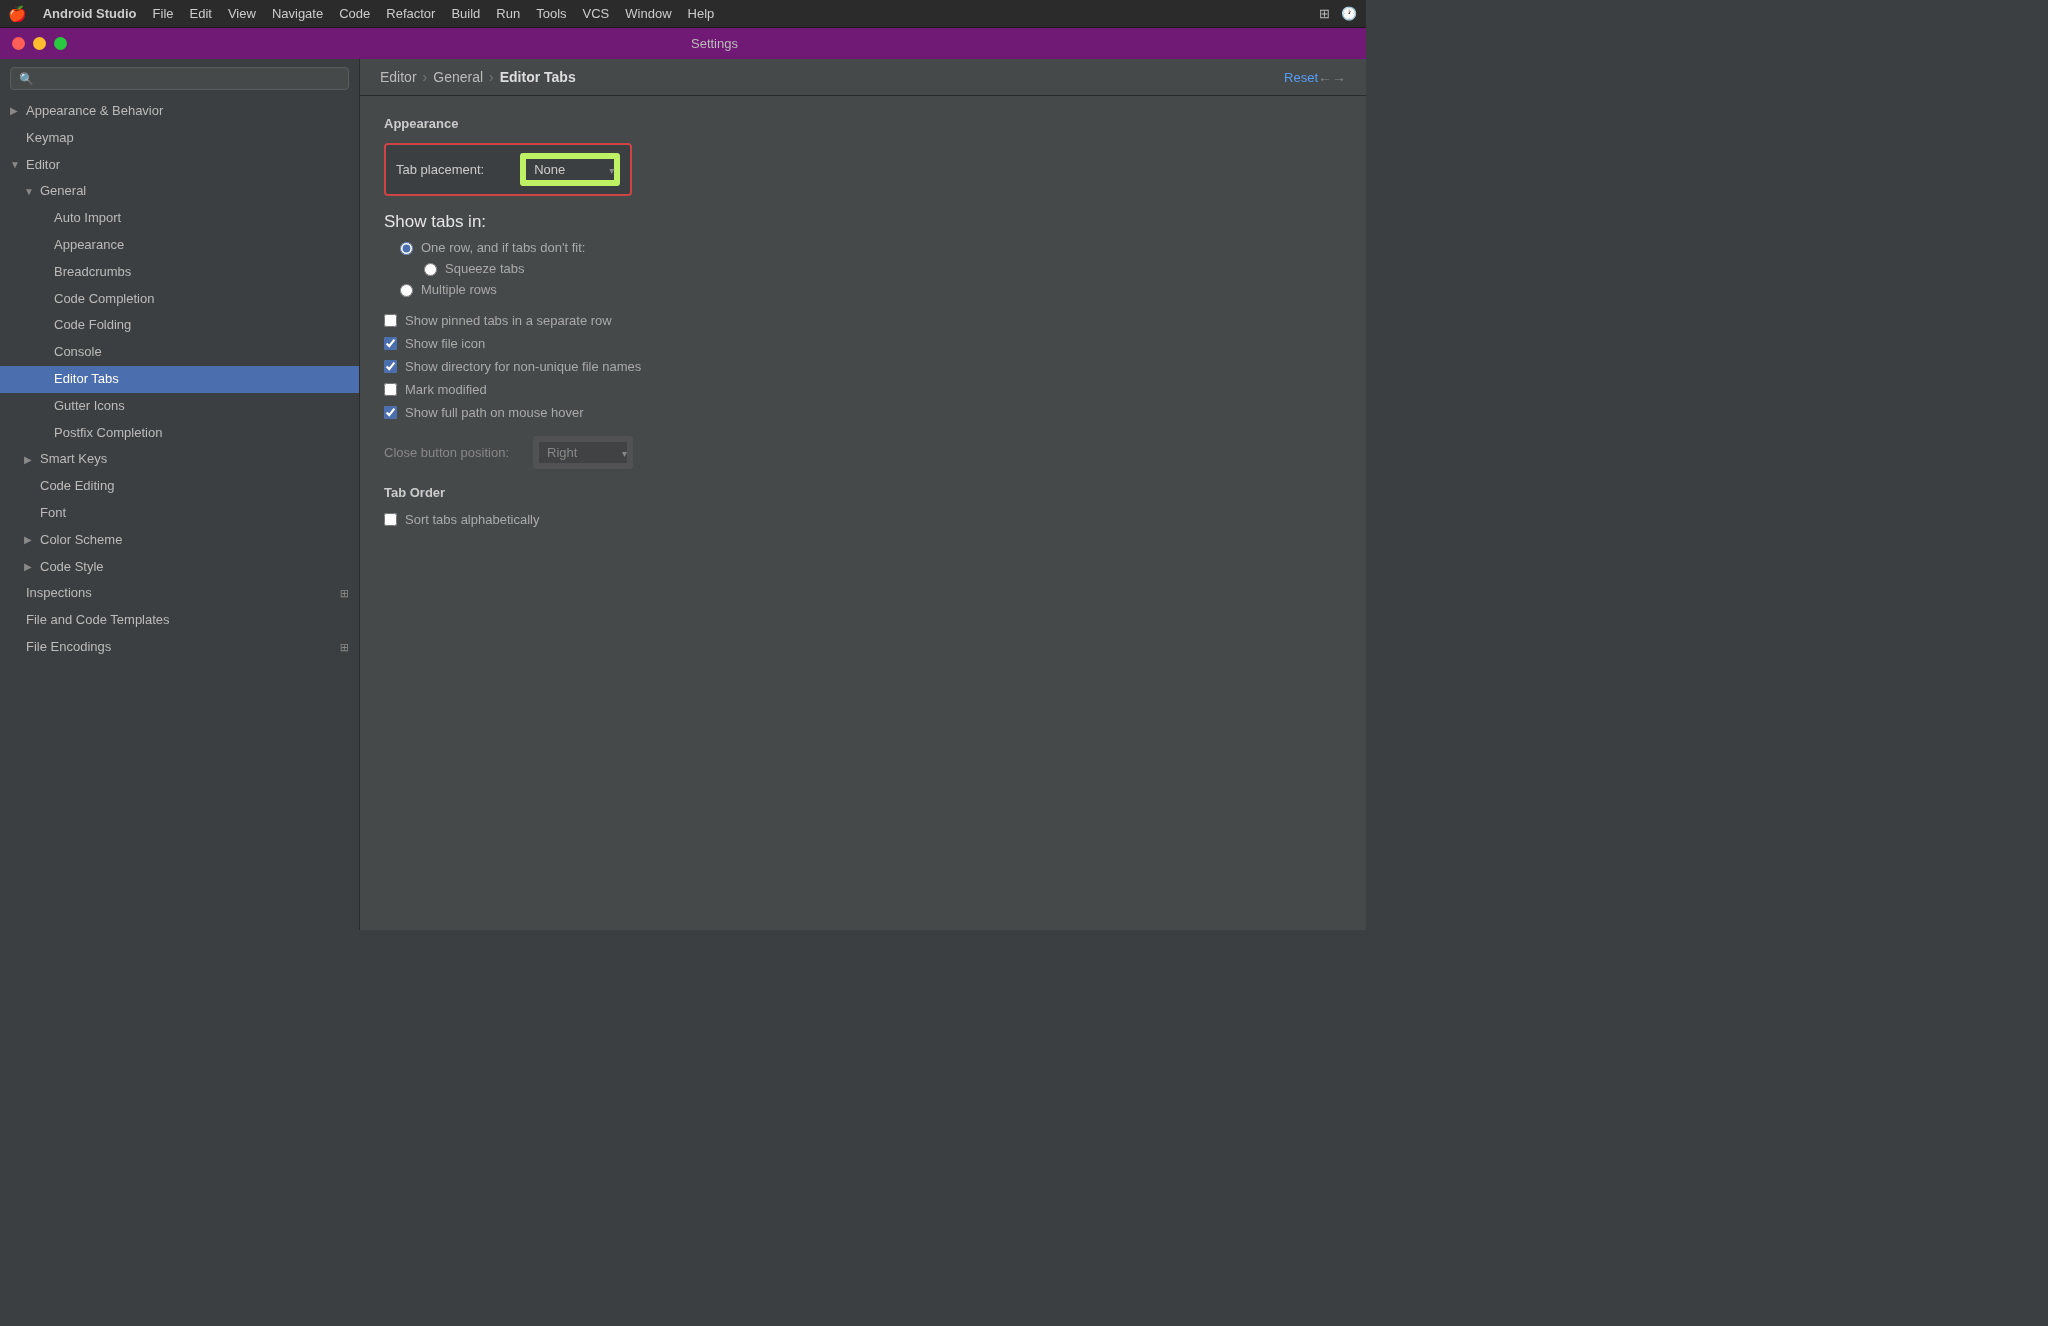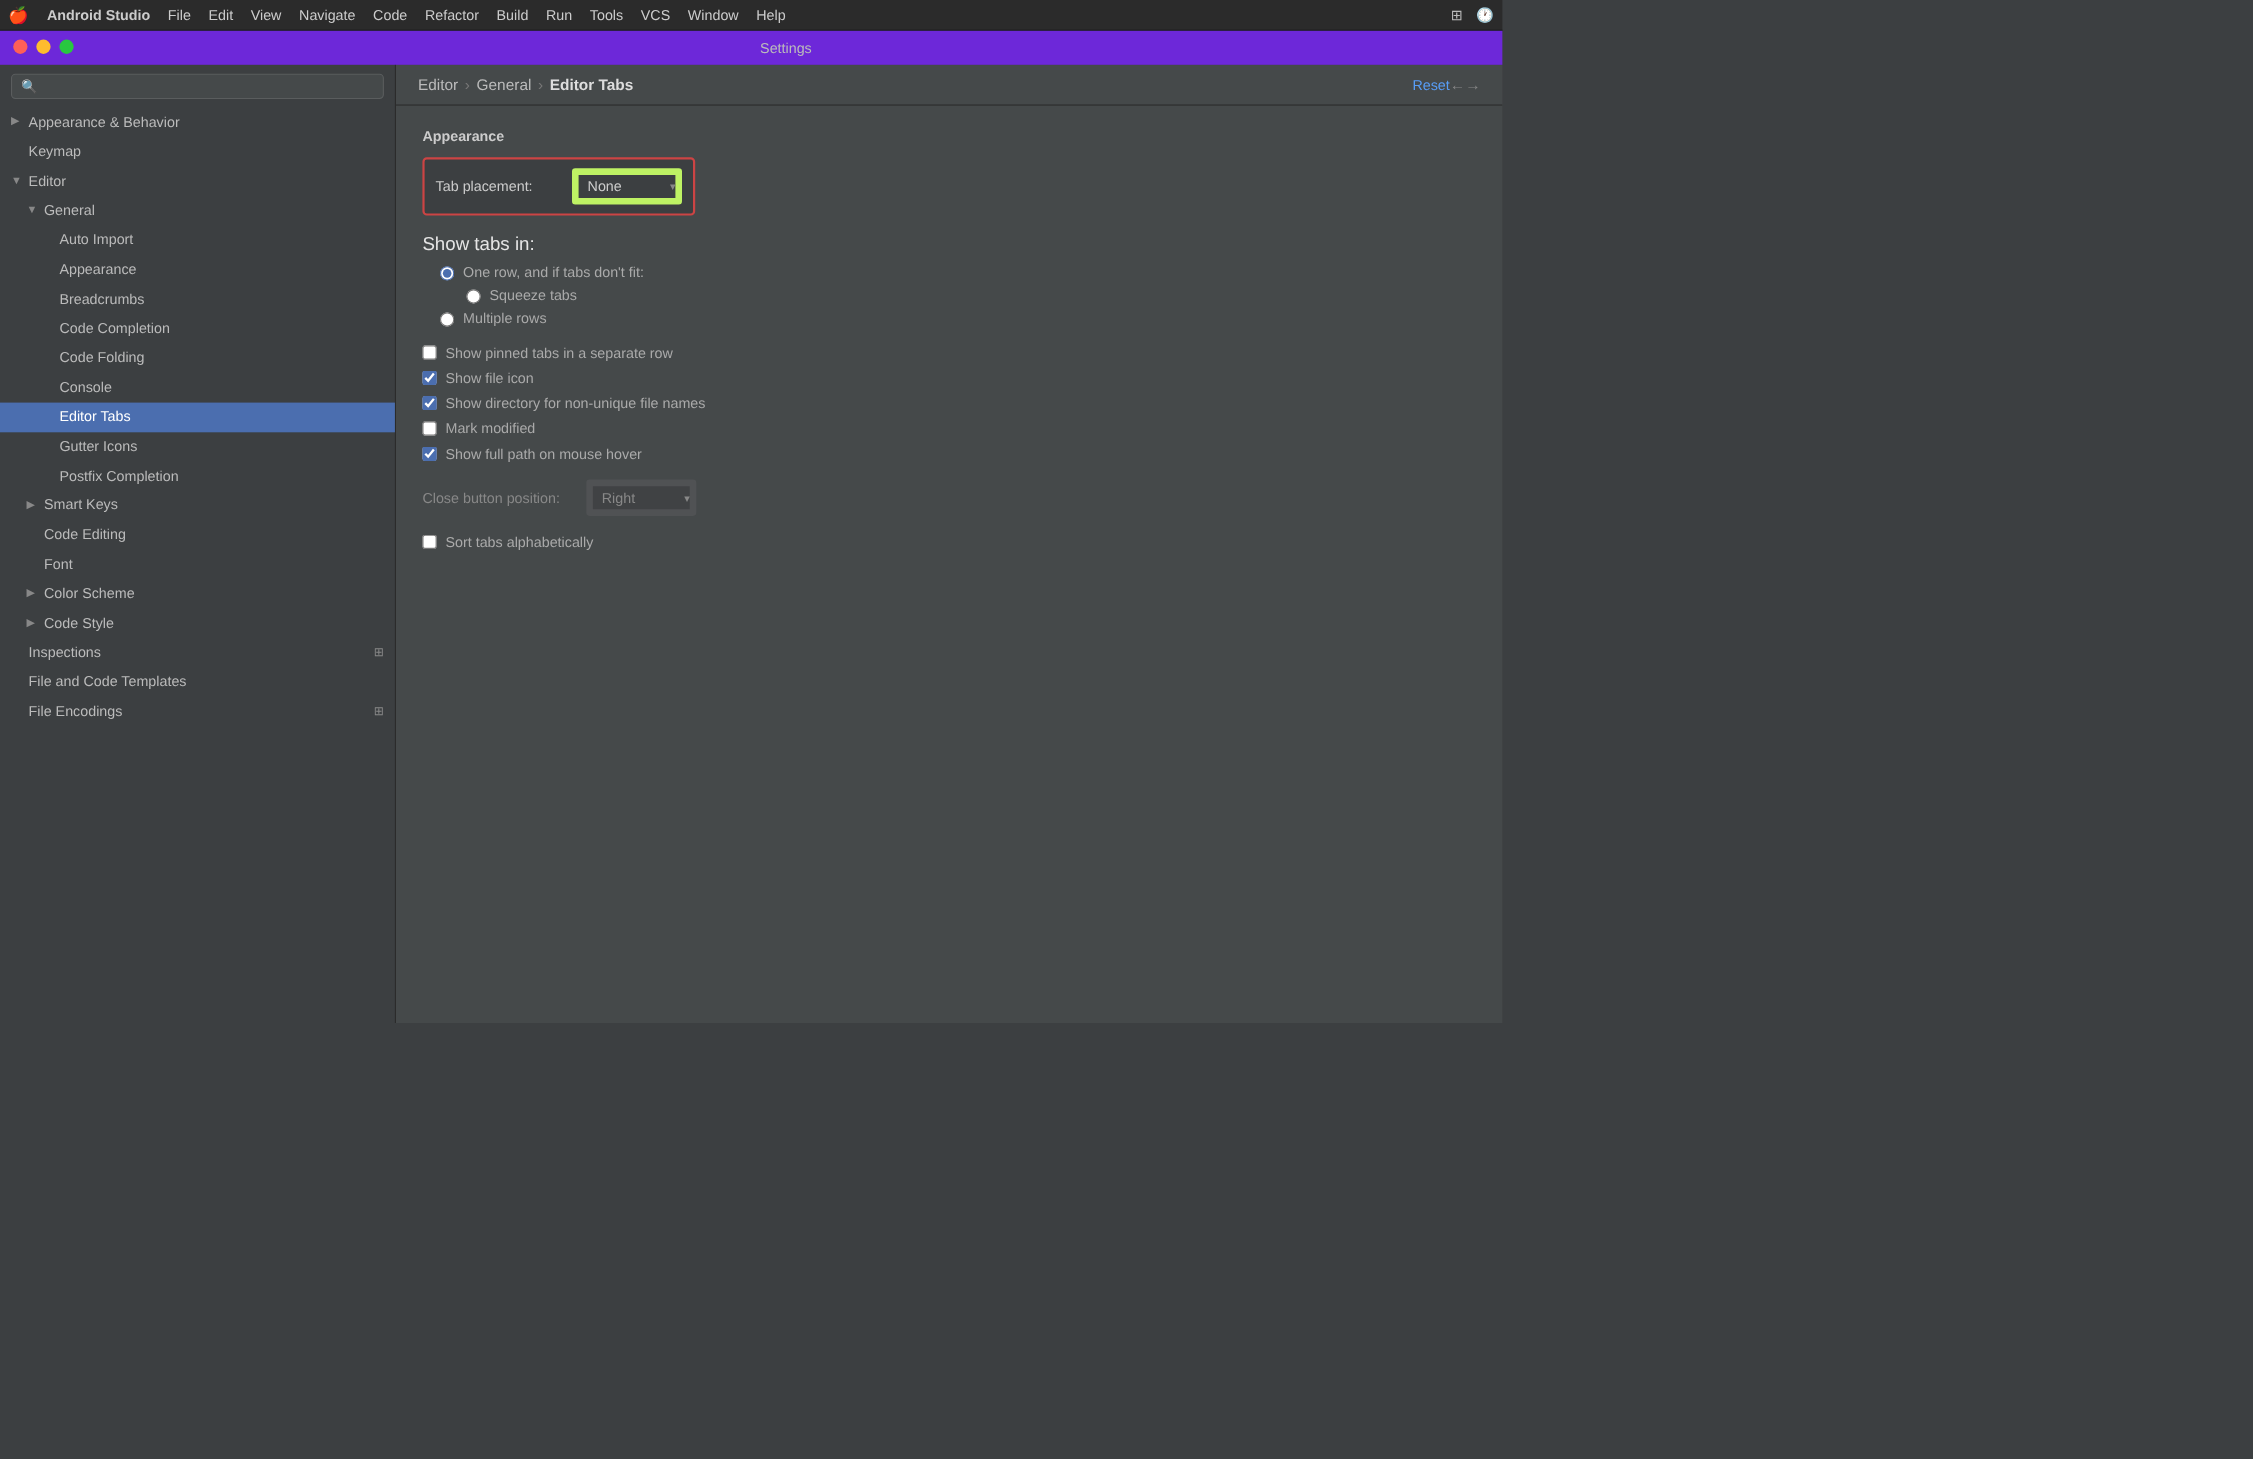--- a/index.html
+++ b/index.html
@@ -38,23 +38,23 @@
     }
     .menubar-right {
       margin-left: auto;
       display: flex;
       align-items: center;
       gap: 12px;
     }
 
     
     .window-chrome {
-      background: #6d28d9;
-      display: flex;
-      align-items: flex-start;
+      background: #701a75;
+      display: flex;
+      align-items: center;
       padding: 8px 12px;
       gap: 8px;
     }
     .traffic-light {
       width: 13px; height: 13px;
       border-radius: 50%;
       display: inline-block;
     }
     .tl-red { background: #ff5f57; }
     .tl-yellow { background: #febc2e; }
@@ -563,20 +563,21 @@
           <select class="dropdown-select muted">
             <option value="Right">Right</option>
             <option value="Left">Left</option>
             <option value="Hidden">Hidden</option>
           </select>
           <span class="dropdown-arrow">▾</span>
         </div>
       </div>
 
       <div class="tab-order-section">
+        <div class="section-title">Tab Order</div>
         <div class="checkbox-item">
           <input type="checkbox" style="">
           <span>Sort tabs alphabetically</span>
         </div>
       </div>
 
     </div>
   </div>
 </div>
 

